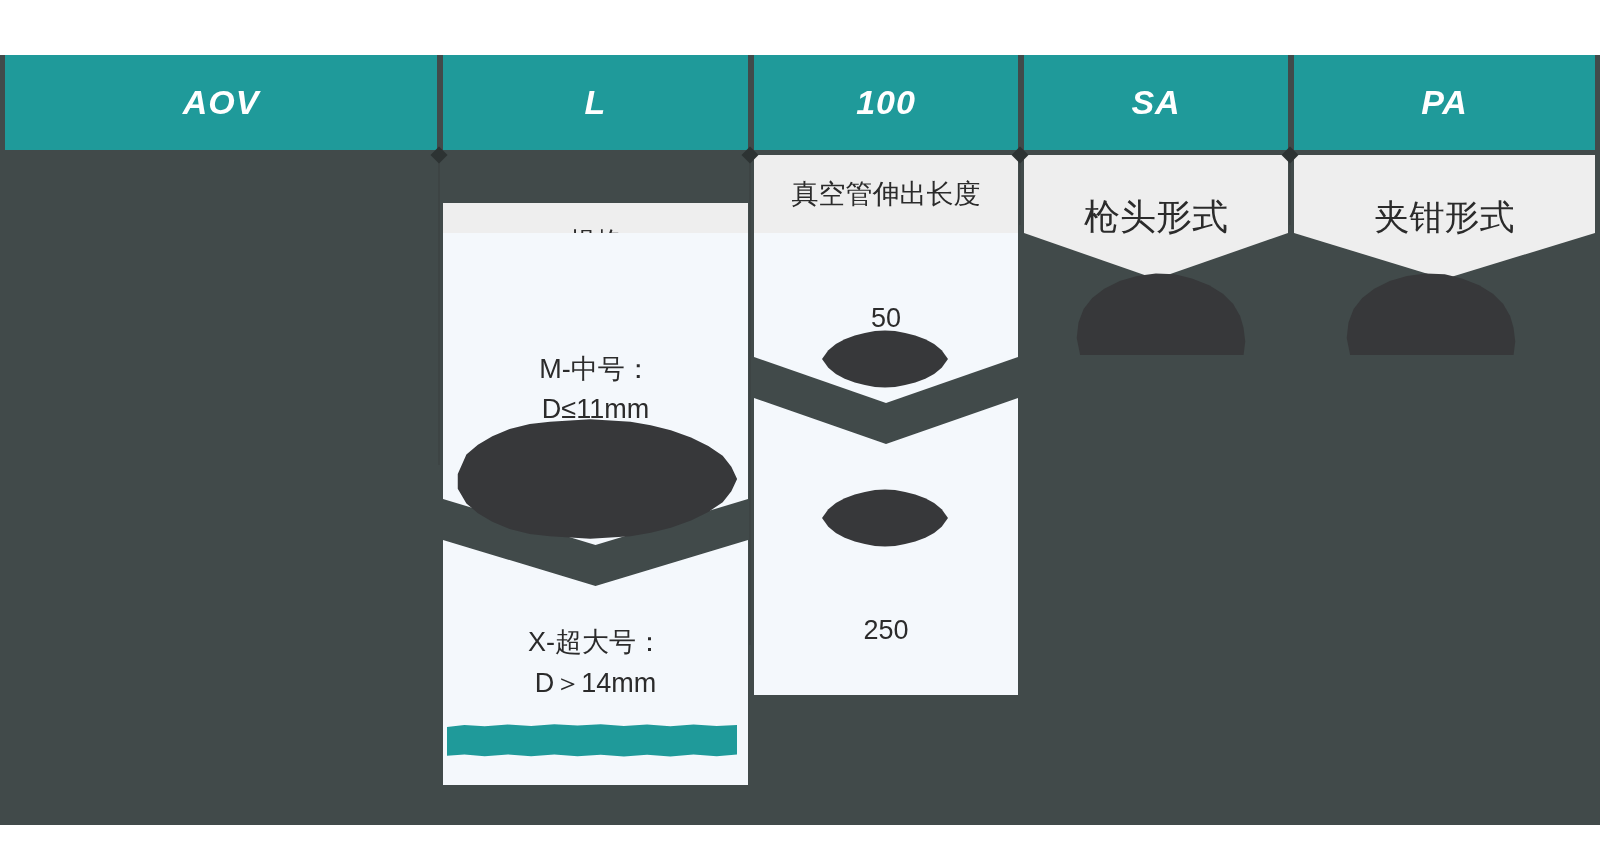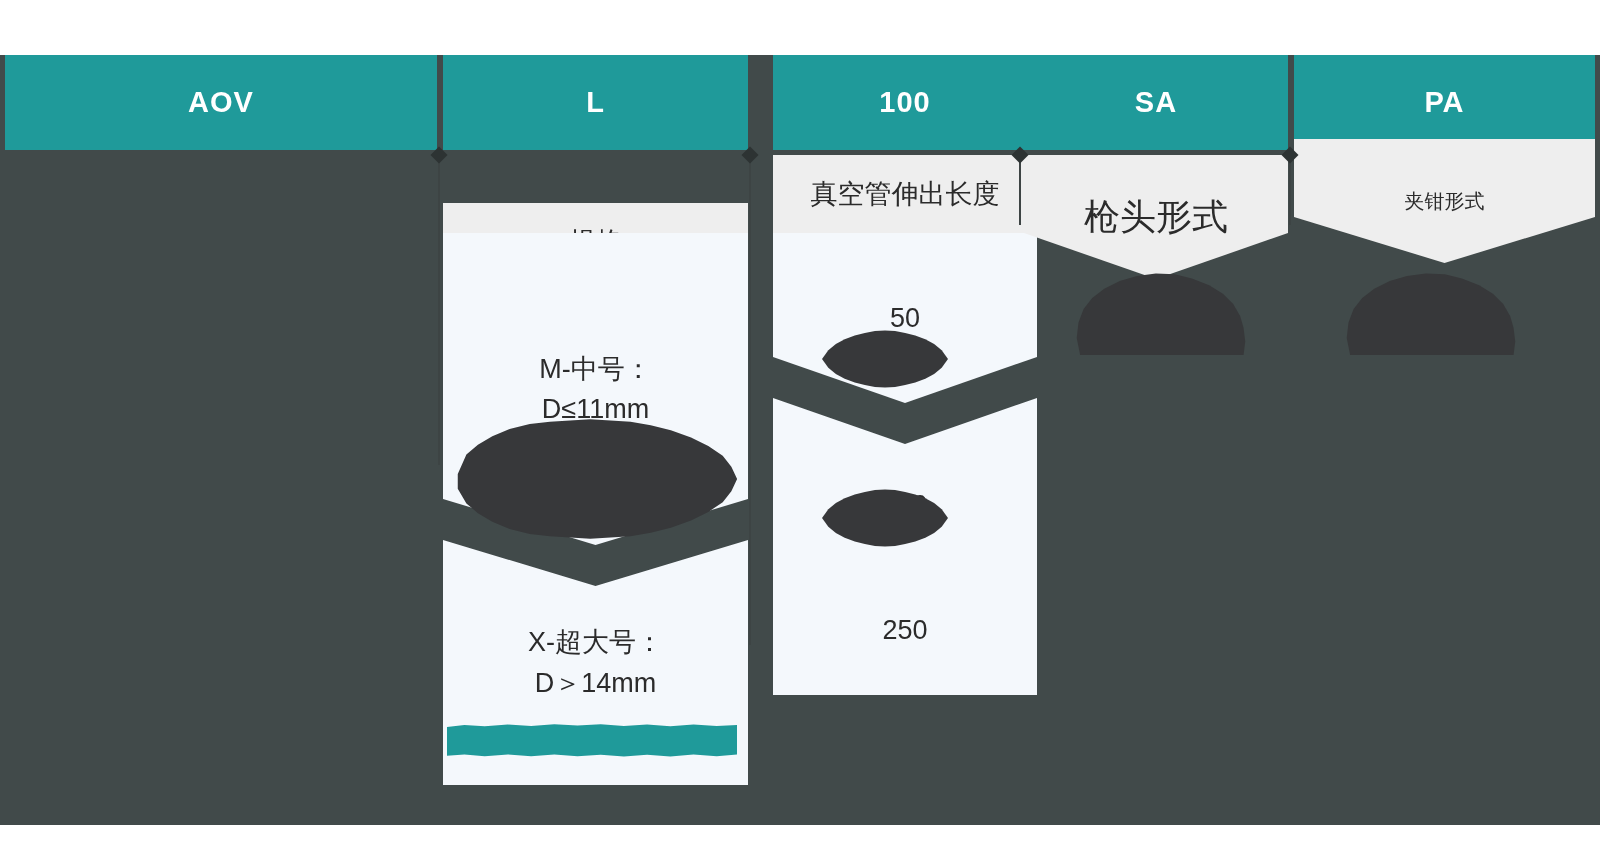--- a/index.html
+++ b/index.html
@@ -28,26 +28,27 @@
   }
 
   .hdr {
     position: absolute;
     top: 0;
     left: 0;
     width: 100%;
     height: 95px;
     background: #1f9a9a;
     color: #ffffff;
-    font-size: 29px;
+    font-size: 34px;
     font-weight: bold;
     display: flex;
     align-items: center;
     justify-content: center;
     letter-spacing: 1px;
+    font-style: italic;
   }
 
   
   .divider {
     position: absolute;
     top: 55px;
     width: 2px;
     background: #3d4444;
     z-index: 6;
   }
@@ -147,21 +148,21 @@
     <span class="ln">M-中号：</span>
     <span class="ln">D≤11mm</span>
   </div>
 
   <div class="cell notch-t" style="top:485px; height:245px; font-size:27px;">
     <span class="ln">X-超大号：</span>
     <span class="ln">D＞14mm</span>
   </div>
 </div>
 
-<div class="col" style="left:773px; width:264px; height:770px;">
+<div class="col" style="left:754px; width:264px; height:770px;">
   <div class="hdr">100</div>
   <div class="cell label" style="top:100px; height:78px; font-size:27px;">
     <span class="ln">真空管伸出长度</span>
   </div>
 
   <div class="cell notch-b" style="top:178px; height:170px; font-size:27px;">
     <span class="ln">50</span>
   </div>
 
   <div class="cell notch-tb" style="top:343px; height:214px; font-size:27px;">
@@ -175,21 +176,21 @@
 
 <div class="col" style="left:1024px; width:264px; height:770px;">
   <div class="hdr">SA</div>
   <div class="cell label notch-b" style="top:100px; height:124px; font-size:36px;">
     <span class="ln">枪头形式</span>
   </div>
 </div>
 
 <div class="col" style="left:1294px; width:301px; height:654px;">
   <div class="hdr">PA</div>
-  <div class="cell label notch-b" style="top:84px; height:124px; font-size:20px;">
+  <div class="cell label notch-b" style="top:100px; height:124px; font-size:35px;">
     <span class="ln">夹钳形式</span>
   </div>
 </div>
 
 <div class="divider" style="left:438px; top:155px; height:310px;"></div>
 <div class="divider" style="left:749px; top:155px; height:490px;"></div>
 <div class="divider" style="left:1019px; top:155px; height:70px;"></div>
 <div class="divider" style="left:1289px; top:155px; height:70px;"></div>
 
 <div class="blob blob-wide" style="left:452px; top:418px; width:288px; height:122px;"></div>

